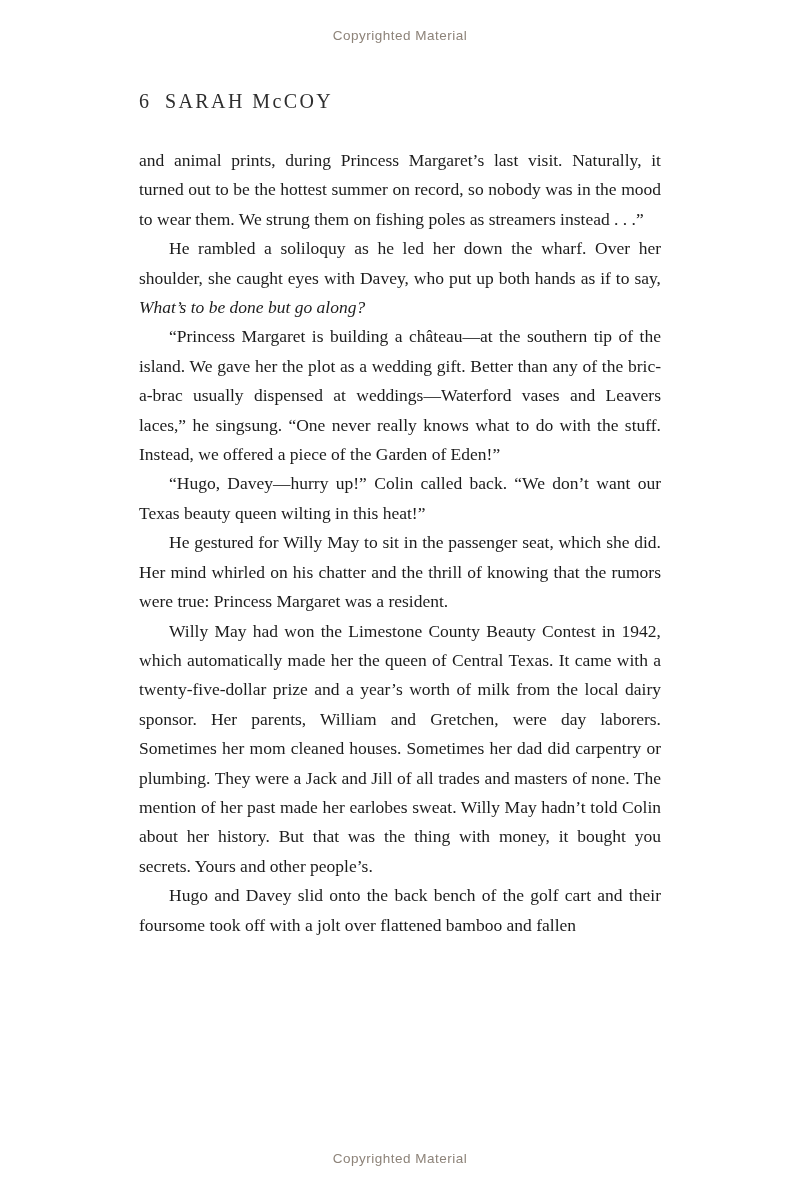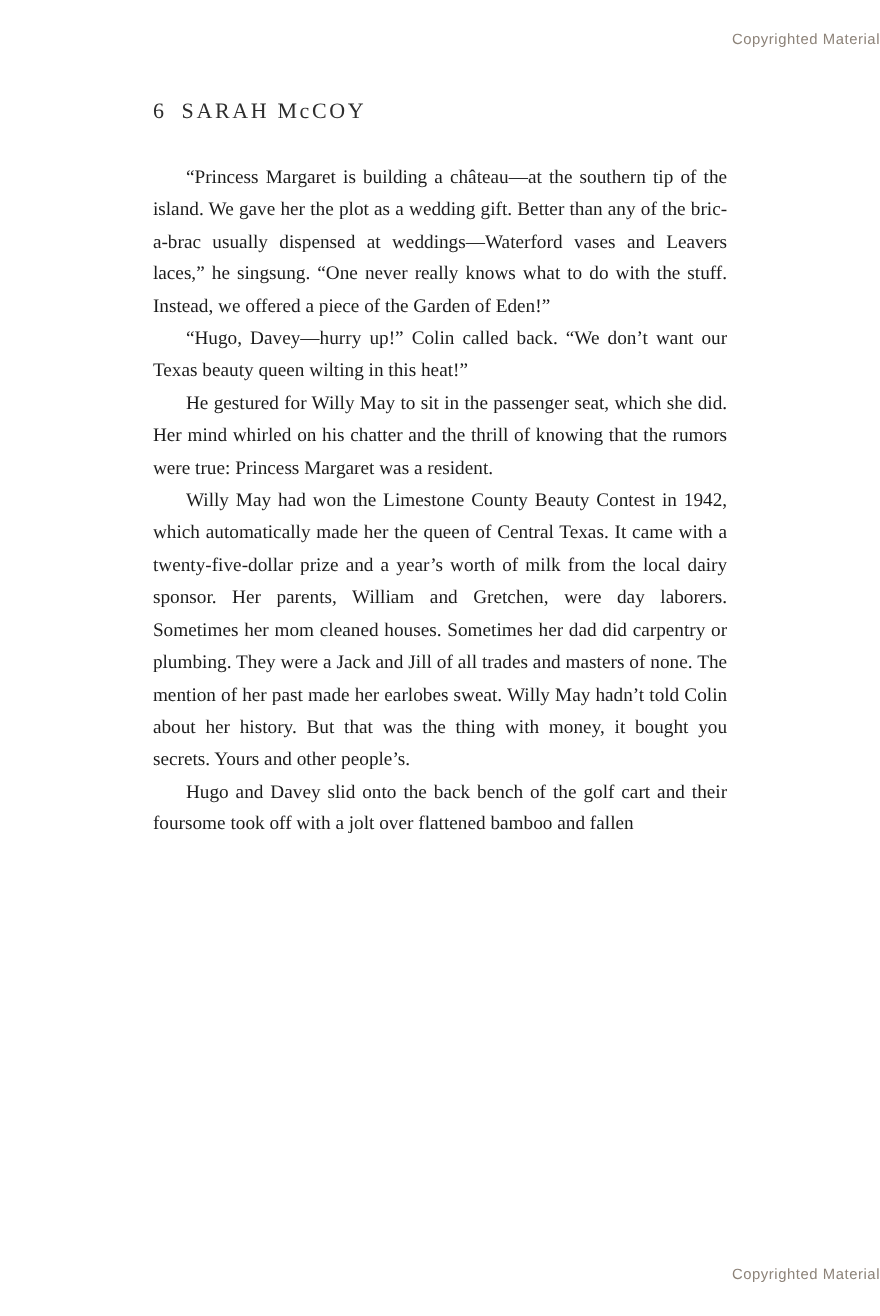--- a/index.html
+++ b/index.html
@@ -10,21 +10,21 @@
     background: #ffffff;
     font-family: "Liberation Serif", serif;
     color: #1c1c1c;
     overflow: hidden;
     margin: 0 auto;
   }
   .notice {
     position: absolute;
     left: 0;
     right: 0;
-    text-align: right;
+    text-align: center;
     font-family: "Liberation Sans", sans-serif;
     font-size: 13.5px;
     letter-spacing: 0.5px;
     color: #8d8379;
   }
   .notice.top { top: 28px; }
   .notice.bottom { bottom: 30px; }
   .running-header {
     position: absolute;
     top: 90px;
@@ -61,20 +61,22 @@
 
 <div class="page">
 
   <div class="notice top">Copyrighted Material</div>
 
   <div class="running-header">
     <span class="pagenum">6</span><span class="author">SARAH McCOY</span>
   </div>
 
   <div class="body-text">
+      <p class="no-indent"><span>and animal prints, during Princess Margaret’s last visit. Naturally, it turned out to be the hottest summer on record, so nobody was in the mood to wear them. We strung them on fishing poles as streamers instead . . .”</span></p>
+      <p><span>He rambled a soliloquy as he led her down the wharf. Over her shoulder, she caught eyes with Davey, who put up both hands as if to say, </span><span class="italic">What’s to be done but go along?</span></p>
       <p><span>“Princess Margaret is building a château—at the southern tip of the island. We gave her the plot as a wedding gift. Better than any of the bric-a-brac usually dispensed at weddings—Waterford vases and Leavers laces,” he singsung. “One never really knows what to do with the stuff. Instead, we offered a piece of the Garden of Eden!”</span></p>
       <p><span>“Hugo, Davey—hurry up!” Colin called back. “We don’t want our Texas beauty queen wilting in this heat!”</span></p>
       <p><span>He gestured for Willy May to sit in the passenger seat, which she did. Her mind whirled on his chatter and the thrill of knowing that the rumors were true: Princess Margaret was a resident.</span></p>
       <p><span>Willy May had won the Limestone County Beauty Contest in 1942, which automatically made her the queen of Central Texas. It came with a twenty-five-dollar prize and a year’s worth of milk from the local dairy sponsor. Her parents, William and Gretchen, were day laborers. Sometimes her mom cleaned houses. Sometimes her dad did carpentry or plumbing. They were a Jack and Jill of all trades and masters of none. The mention of her past made her earlobes sweat. Willy May hadn’t told Colin about her history. But that was the thing with money, it bought you secrets. Yours and other people’s.</span></p>
       <p><span>Hugo and Davey slid onto the back bench of the golf cart and their foursome took off with a jolt over flattened bamboo and fallen</span></p>
     </div>
 
   <div class="notice bottom">Copyrighted Material</div>
 
 </div>

